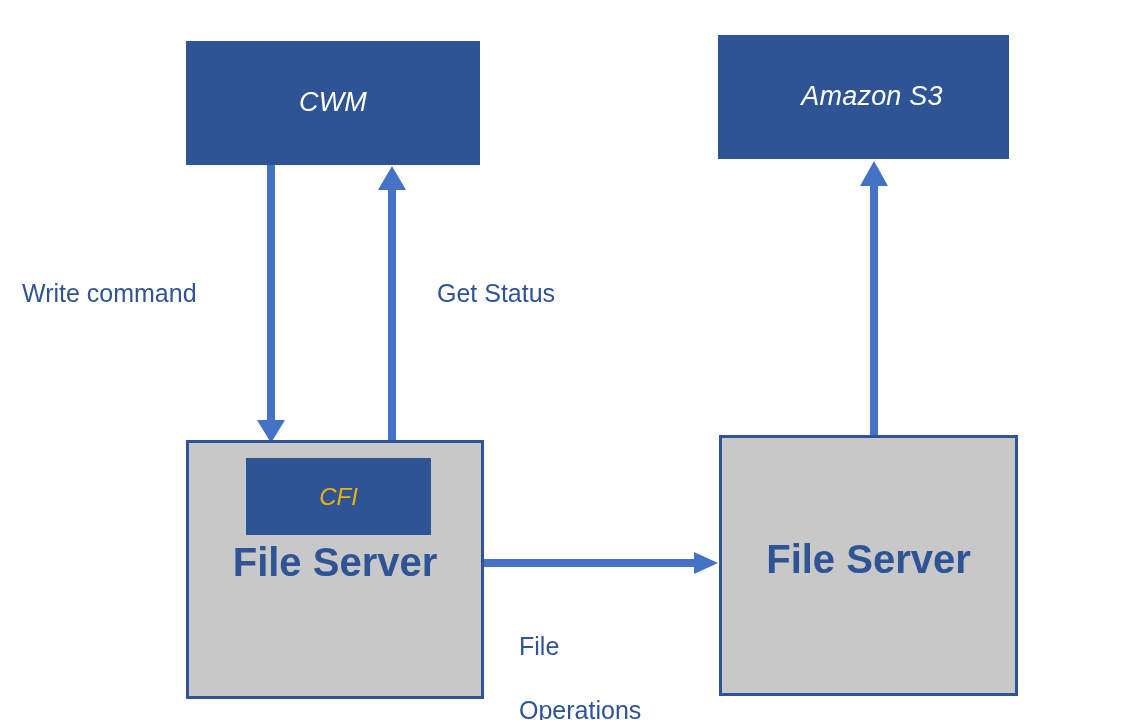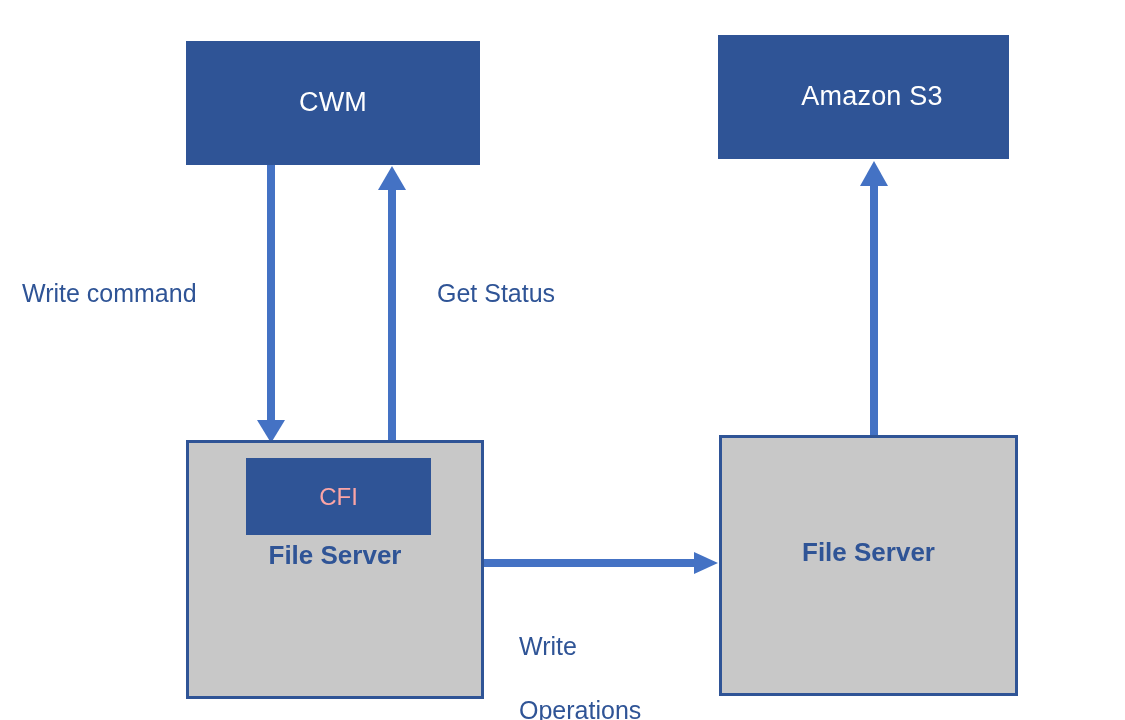--- a/index.html
+++ b/index.html
@@ -23,42 +23,43 @@
   .node {
     position: absolute;
     box-sizing: border-box;
     display: flex;
     align-items: center;
     justify-content: center;
   }
   .node-solid {
     background: #2F5496;
     color: #ffffff;
+    font-style: italic;
   }
   .node-server {
     background: #C8C8C8;
     border: 3px solid #2F5496;
     align-items: flex-start;
     justify-content: center;
   }
   .node-label {
     font-size: 27px;
     line-height: 1.1;
     letter-spacing: 0.2px;
     white-space: nowrap;
   }
   .node-label-server {
-    font-size: 26px;
+    font-size: 40px;
     font-weight: bold;
     color: #2F5496;
     white-space: nowrap;
   }
   .node-label-inner {
     font-size: 24px;
-    color: #fca5a5;
+    color: #eab308;
     white-space: nowrap;
   }
 
   
   #box-cwm      { left: 186px; top: 41px;  width: 294px; height: 124px; }
   #box-s3       { left: 718px; top: 35px;  width: 291px; height: 124px; padding-left: 17px; }
   #box-fs-left  { left: 186px; top: 440px; width: 298px; height: 259px; }
   #box-fs-right { left: 719px; top: 435px; width: 299px; height: 261px; }
   #box-cfi      { left: 57px;  top: 15px;  width: 185px; height: 77px; }
 
@@ -157,17 +158,17 @@
       </div>
     </div>
   </div>
 
   <div class="edge-label" id="lbl-get-status">Get Status</div>
 
   <div class="edge-label" id="lbl-write-command">Write command</div>
 
 
   <div class="edge-label" id="lbl-file-ops">
-    <div>Write</div>
+    <div>File</div>
     <div>Operations</div>
   </div>
 
 </div>
 
 </body></html>

